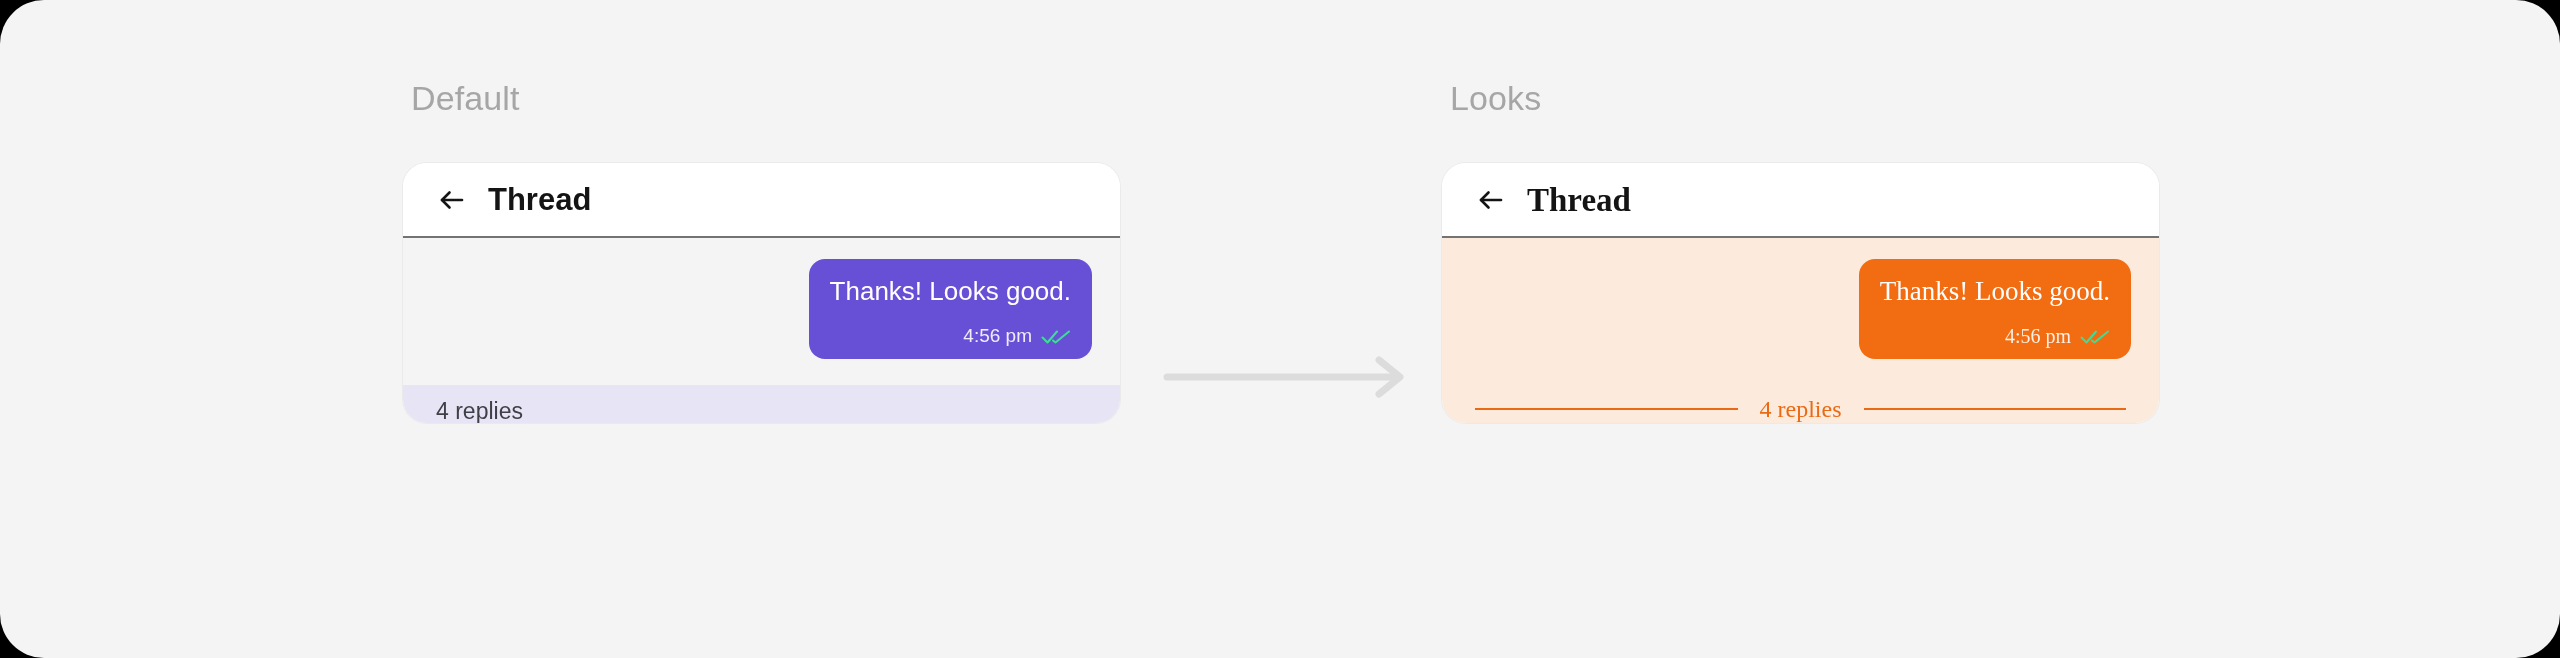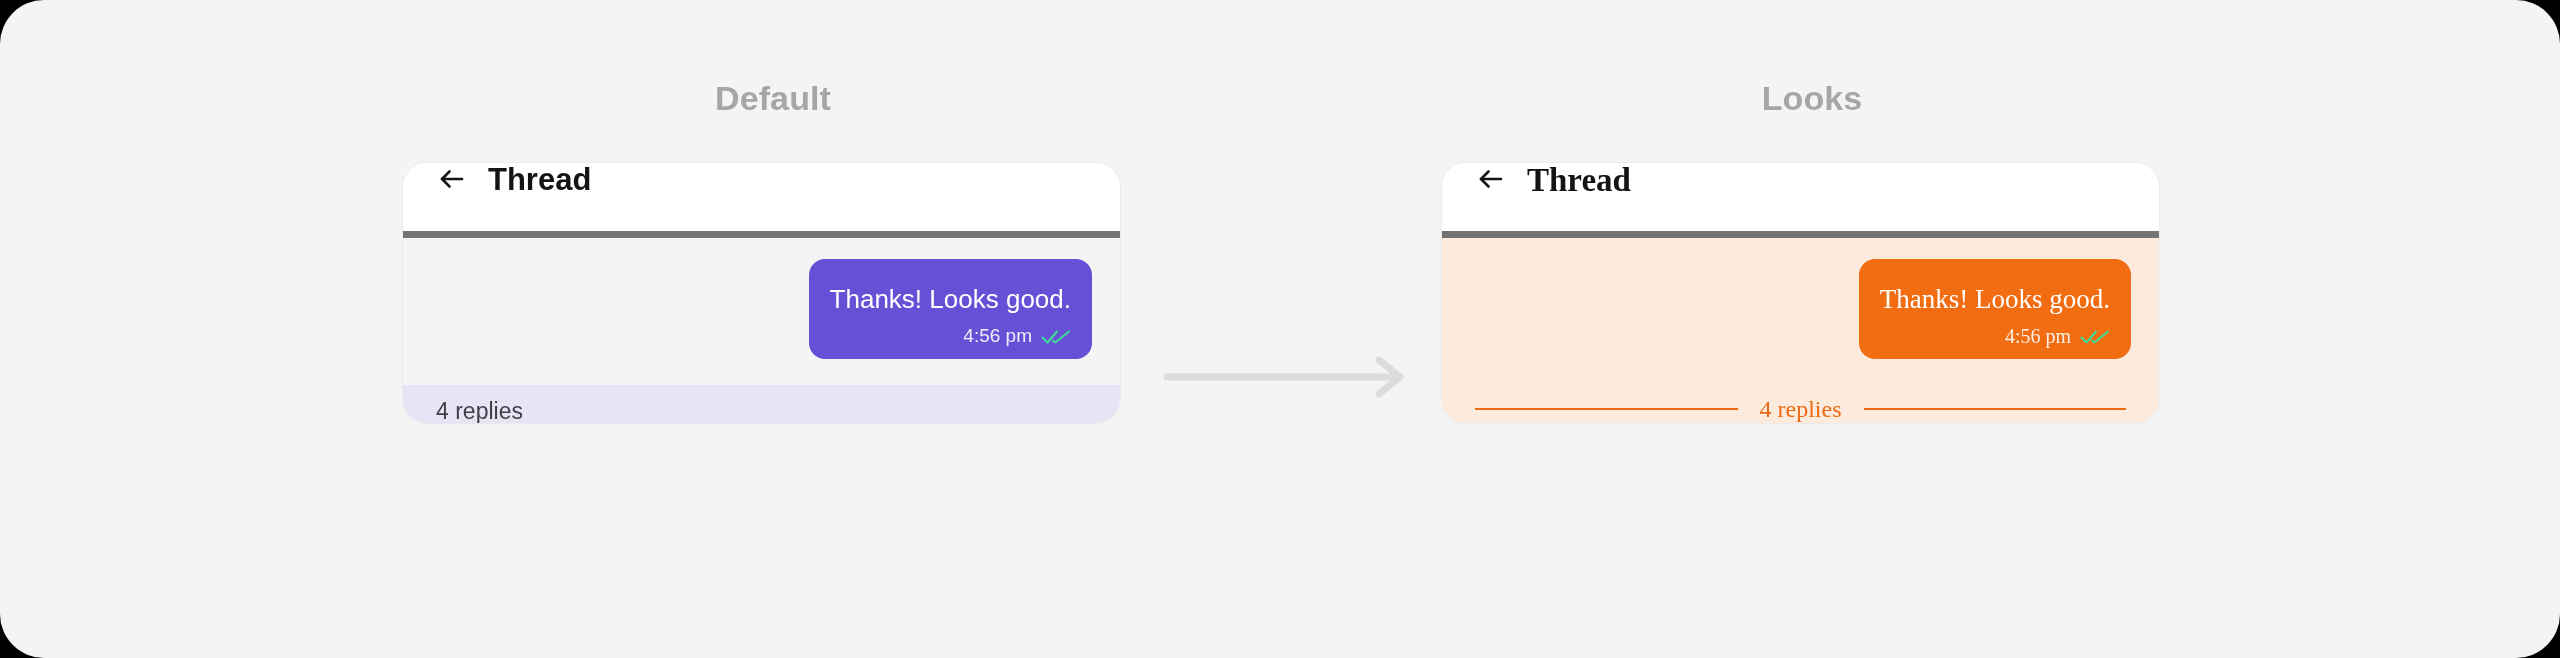--- a/index.html
+++ b/index.html
@@ -29,25 +29,24 @@
     position: absolute;
     top: 0;
     width: 740px;
   }
   .panel-left  { left: 403px; }
   .panel-right { left: 1442px; }
 
   .panel-title {
     position: absolute;
     top: 78px;
-    left: 0;
+    left: 8px;
     width: 740px;
-    text-align: center;
     font-size: 34px;
-    font-weight: 700;
+    font-weight: 400;
     color: #A6A6A6;
     letter-spacing: 0.1px;
     line-height: 40px;
   }
 
   
   .card {
     position: absolute;
     top: 163px;
     left: 0;
@@ -59,22 +58,23 @@
     overflow: hidden;
     display: flex;
     flex-direction: column;
   }
 
   
   .card-header {
     height: 75px;
     flex: 0 0 75px;
     background: #FFFFFF;
-    border-bottom: 7px solid #737373;
-    display: flex;
+    border-bottom: 2px solid #737373;
+    display: flex;
+    align-items: center;
     padding-left: 33px;
     box-sizing: border-box;
   }
   .back-icon {
     width: 32px;
     height: 32px;
     flex: 0 0 32px;
     display: block;
     margin-right: 20px;
   }
@@ -112,29 +112,28 @@
     max-width: 330px;
   }
   .bubble-default { background: #6750D5; }
   .bubble-styled  { background: #F26C11; }
 
   .bubble-text {
     font-size: 26px;
     line-height: 32px;
     color: #FFFFFF;
     white-space: nowrap;
-    margin-top: 8px;
   }
   .bubble-styled .bubble-text {
     font-family: "Liberation Serif", serif;
     font-size: 27px;
   }
 
   .bubble-meta {
-    margin-top: 10px;
+    margin-top: 18px;
     display: flex;
     align-items: center;
     justify-content: flex-end;
     gap: 9px;
   }
   .bubble-time {
     font-size: 19px;
     line-height: 22px;
     color: #F0EDFB;
   }

